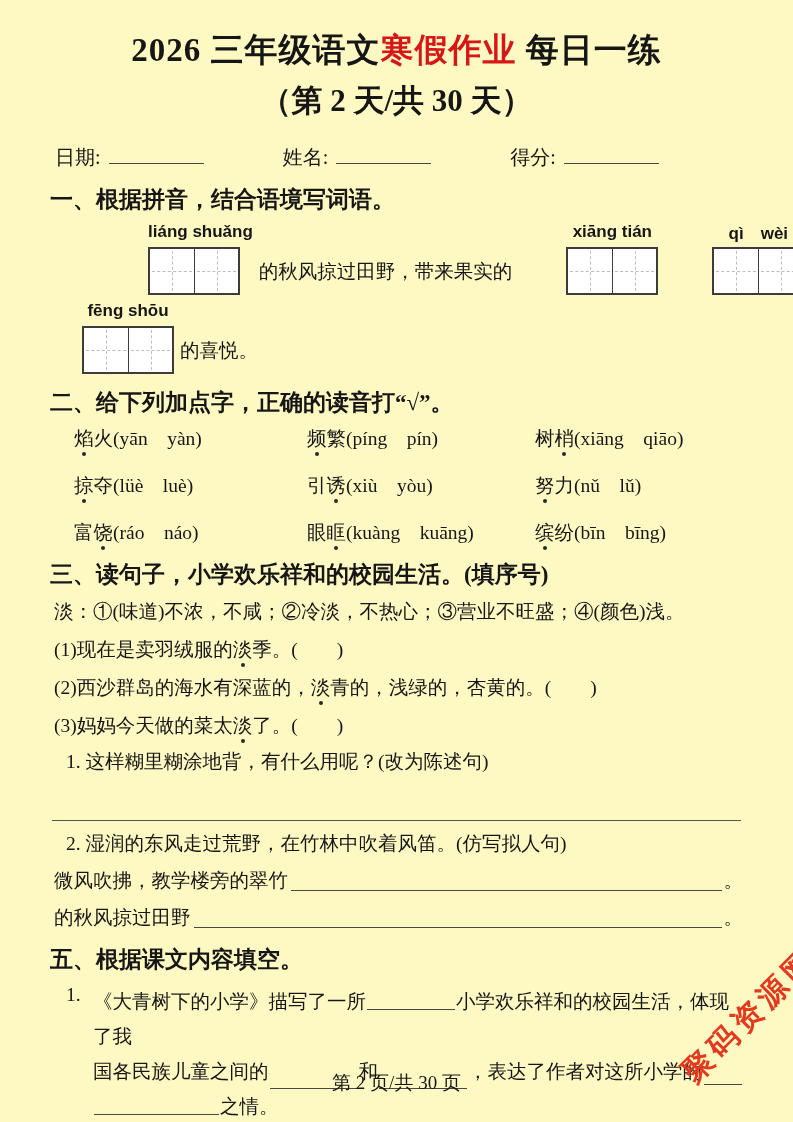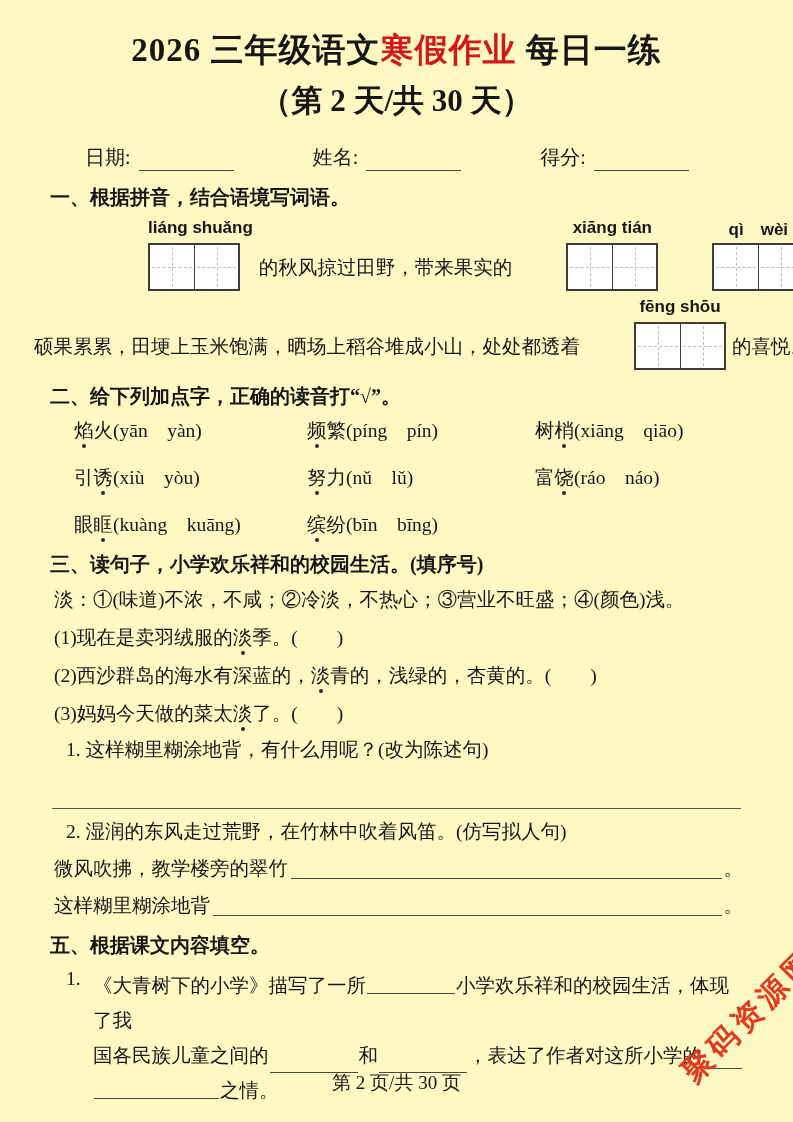--- a/index.html
+++ b/index.html
@@ -7,28 +7,28 @@
   .page {
     width:793px; height:1122px; margin:0 auto; background:#fef9c3;
     position:relative; overflow:hidden;
     font-family:"Liberation Serif","DejaVu Serif",serif;
     color:#161616;
   }
   header { padding-top:28px; }
   h1 { text-align:center; font-size:33px; font-weight:bold; letter-spacing:1px; }
   .subtitle { text-align:center; font-size:31px; font-weight:bold; margin-top:7px; }
   .info-row { display:flex; margin:22px 55px 0 55px; font-size:20px; }
-  .info-group { width:235px; display:flex; align-items:flex-end;margin-left:30px; }
+  .info-group { width:235px; display:flex; align-items:flex-start; }
   .info-group .lbl { margin-right:8px; }
   .blank { display:inline-block; border-bottom:1.5px solid #474747; height:20px; vertical-align:-3px; }
   .w95 { width:95px; } .w88 { width:88px; }
   .w125 { width:125px; }
 
   main { margin:0 50px; font-size:19.5px; }
-  .sec-heading { font-weight:bold; font-size:20px; margin-top:13px; margin-bottom:7px; }
+  .sec-heading { font-weight:bold; font-size:23px; margin-top:13px; margin-bottom:7px; }
 
   
   .pbox { display:flex; flex-direction:column;padding-left:48px; }
   .pin { font-family:"Liberation Sans","DejaVu Sans",sans-serif; font-size:17px; font-weight:bold;
          height:25px; text-align:center; white-space:pre; }
   .tzg { display:flex; border:2px solid #3c3c3c; background:#fff; width:max-content; }
   .tzg .cell { width:44px; height:44px; position:relative; }
   .tzg .cell + .cell { border-left:1.5px solid #3c3c3c; }
   .tzg .cell::before { content:""; position:absolute; top:50%; left:2px; right:2px; border-top:1px dashed #bdbdbd; }
   .tzg .cell::after  { content:""; position:absolute; left:50%; top:2px; bottom:2px; border-left:1px dashed #bdbdbd; }
@@ -115,36 +115,36 @@
       <div class="pbox">
         <div class="pin">qì　wèi</div>
         <div class="tzg">
             <div class="cell"></div>
             <div class="cell"></div>
           </div>
       </div>
       <span class="s1-text gap-l">。果园里</span>
     </div>
     <div class="s1-rowB">
-      <span class="s1-text gap-r">硕果累累，田埂上玉米饱满，晒场上稻谷堆成小山，处处都透着</span>
       <div class="pbox">
         <div class="pin">fēng shōu</div>
         <div class="tzg">
             <div class="cell"></div>
             <div class="cell"></div>
           </div>
       </div>
       <span class="s1-text gap-l">的喜悦。</span>
     </div>
 
     <div class="sec-heading">二、给下列加点字，正确的读音打“√”。</div>
     <div class="s2-grid">
       <div class="p-item"><span></span><span class="dotted">焰</span><span>火</span><span>(yān　yàn)</span></div>
       <div class="p-item"><span></span><span class="dotted">频</span><span>繁</span><span>(píng　pín)</span></div>
       <div class="p-item"><span>树</span><span class="dotted">梢</span><span></span><span>(xiāng　qiāo)</span></div>
+      <div class="p-item"><span></span><span class="dotted">掠</span><span>夺</span><span>(lüè　luè)</span></div>
       <div class="p-item"><span>引</span><span class="dotted">诱</span><span></span><span>(xiù　yòu)</span></div>
       <div class="p-item"><span></span><span class="dotted">努</span><span>力</span><span>(nǔ　lǔ)</span></div>
       <div class="p-item"><span>富</span><span class="dotted">饶</span><span></span><span>(ráo　náo)</span></div>
       <div class="p-item"><span>眼</span><span class="dotted">眶</span><span></span><span>(kuàng　kuāng)</span></div>
       <div class="p-item"><span></span><span class="dotted">缤</span><span>纷</span><span>(bīn　bīng)</span></div>
     </div>
 
     <div class="sec-heading">三、读句子，小学欢乐祥和的校园生活。(填序号)</div>
     <div class="line">淡：①(味道)不浓，不咸；②冷淡，不热心；③营业不旺盛；④(颜色)浅。</div>
     <div class="sent"><span>(1)现在是卖羽绒服的</span><span class="dotted">淡</span><span>季。(　　)</span></div>
@@ -153,21 +153,21 @@
 
     <div class="s4-item">1. 这样糊里糊涂地背，有什么用呢？(改为陈述句)</div>
     <div class="answer-line"></div>
     <div class="s4-item">2. 湿润的东风走过荒野，在竹林中吹着风笛。(仿写拟人句)</div>
     <div class="fill-line">
         <span class="pre">微风吹拂，教学楼旁的翠竹</span>
         <span class="grow"></span>
         <span>。</span>
       </div>
     <div class="fill-line">
-        <span class="pre">这样糊里糊涂地背</span>
+        <span class="pre">的秋风掠过田野</span>
         <span class="grow"></span>
         <span>。</span>
       </div>
 
     <div class="sec-heading">五、根据课文内容填空。</div>
 
     <div class="num-item">
       <span class="num">1.</span>
       <div class="item-body">
         <div><span>《大青树下的小学》描写了一所</span><span class="blank w88"></span><span>小学欢乐祥和的校园生活，体现了我</span></div>

